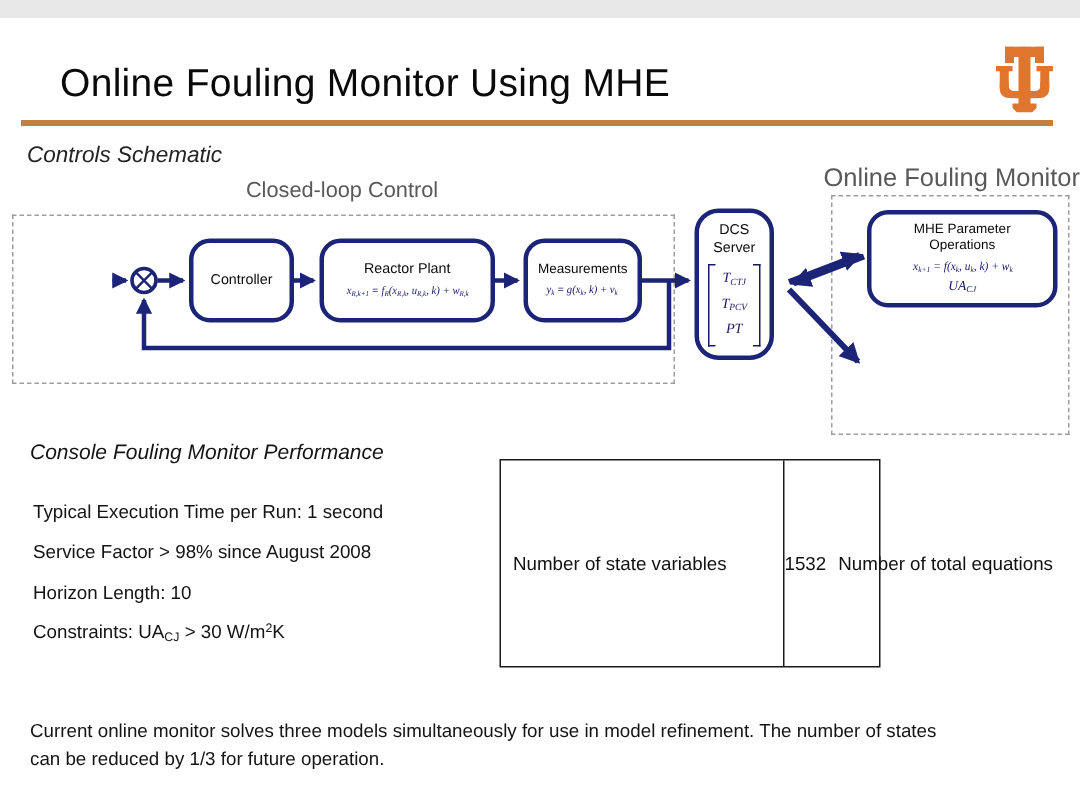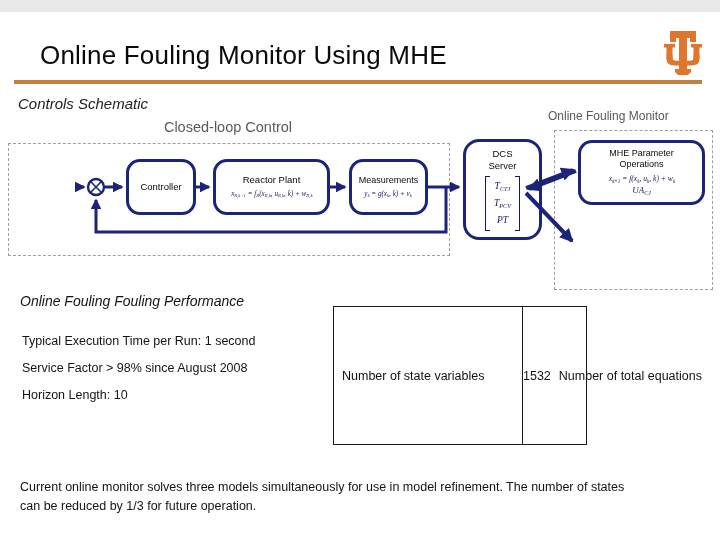--- a/index.html
+++ b/index.html
@@ -8,37 +8,37 @@
     background:#ffffff; overflow:hidden;
     font-family:"Liberation Sans", sans-serif; color:#000;
   }
   
   .title { position:absolute; left:40px; top:28px; font-size:26px; color:#0a0a0a; letter-spacing:0.2px; }
   .accent-rule { position:absolute; left:14px; top:68px; width:688px; height:3.5px; background:#c5803e; }
   .logo { position:absolute; left:664px; top:19px; width:38px; height:44px; }
   
   .controls-heading { position:absolute; left:18px; top:83px; font-size:15px; font-style:italic; color:#232323; }
   .closed-loop-label { position:absolute; left:8px; top:107px; width:440px; text-align:center; font-size:14.5px; color:#595959; }
-  .ofm-label { position:absolute; left:548px; top:97px; width:172px; text-align:left; font-size:12px; color:#595959; white-space:nowrap; }
+  .ofm-label { position:absolute; left:548px; top:97px; width:172px; text-align:right; font-size:17px; color:#595959; white-space:nowrap; }
   
   .dashed { position:absolute; border:1px dashed #9e9e9e; background:transparent; }
   .cl-region { left:8px; top:131px; width:440px; height:111px; }
   .ofm-region { left:554px; top:118px; width:157px; height:158px; }
   
   .blk {
     position:absolute; box-sizing:border-box; background:#fff;
     border:3px solid #1c2478; border-radius:14px;
     display:flex; flex-direction:column; align-items:center; justify-content:center;
     text-align:center; font-size:9.5px; color:#0a0a0a; line-height:1.25; padding:2px;
   }
   .blk-setpoint    { left:14px;  top:147px; width:61px;  height:56px; }
   .blk-controller  { left:126px; top:147px; width:70px;  height:56px; }
   .blk-reactor     { left:213px; top:147px; width:117px; height:56px; }
   .blk-meas        { left:349px; top:147px; width:79px;  height:56px; font-size:9px; }
-  .blk-dcs         { left:463px; top:127px; width:79px;  height:101px; border-radius:16px; }
+  .blk-dcs         { left:463px; top:127px; width:53px;  height:101px; border-radius:16px; }
   .blk-mhe         { left:578px; top:128px; width:127px; height:65px;  font-size:9px; }
   .blk-console     { left:578px; top:206px; width:127px; height:56px;  font-size:9.5px; }
   .eq {
     font-family:"Liberation Serif", serif; font-style:italic;
     color:#181864; font-size:7.5px; white-space:nowrap; margin-top:3px;
     transform:scaleX(0.95);
   }
   .blk-mhe .eq { font-size:8px; }
   .ua { font-family:"Liberation Serif", serif; font-style:italic; color:#181864; font-size:9px; margin-top:1px; }
   .ua-big { font-family:"Liberation Serif", serif; font-style:italic; color:#181864; font-size:12.5px; margin-top:1px; }
@@ -151,24 +151,25 @@
       <path d="M576 159 L529 177" marker-end="url(#ahb)"></path>
       <path d="M526 176 L573 158" marker-end="url(#ahb)"></path>
       <path d="M526 181 L572 229" marker-end="url(#ahb)"></path>
     </g>
     <g>
       <circle cx="96" cy="175" r="8" fill="#ffffff" stroke="#1c2478" stroke-width="2.4"></circle>
       <path d="M90.8 169.8 L101.2 180.2 M90.8 180.2 L101.2 169.8" stroke="#1c2478" stroke-width="1.6"></path>
     </g>
   </svg>
 
-  <div class="perf-heading">Online Fouling Fouling Performance</div>
+  <div class="perf-heading">Console Fouling Monitor Performance</div>
   <div class="perf-item pi-0">Typical Execution Time per Run: 1 second</div>
   <div class="perf-item pi-1">Service Factor &gt; 98% since August 2008</div>
   <div class="perf-item pi-2">Horizon Length: 10</div>
+  <div class="perf-item pi-3">Constraints: UA<sub>CJ</sub> &gt; 30 W/m<sup>2</sup>K</div>
 
   <div class="stats">
     <div class="row">
       <div class="lbl">Number of state variables</div>
       <div class="val">1532</div>
     </div>
     <div class="row">
       <div class="lbl">Number of total equations</div>
       <div class="val">1530</div>
     </div>

